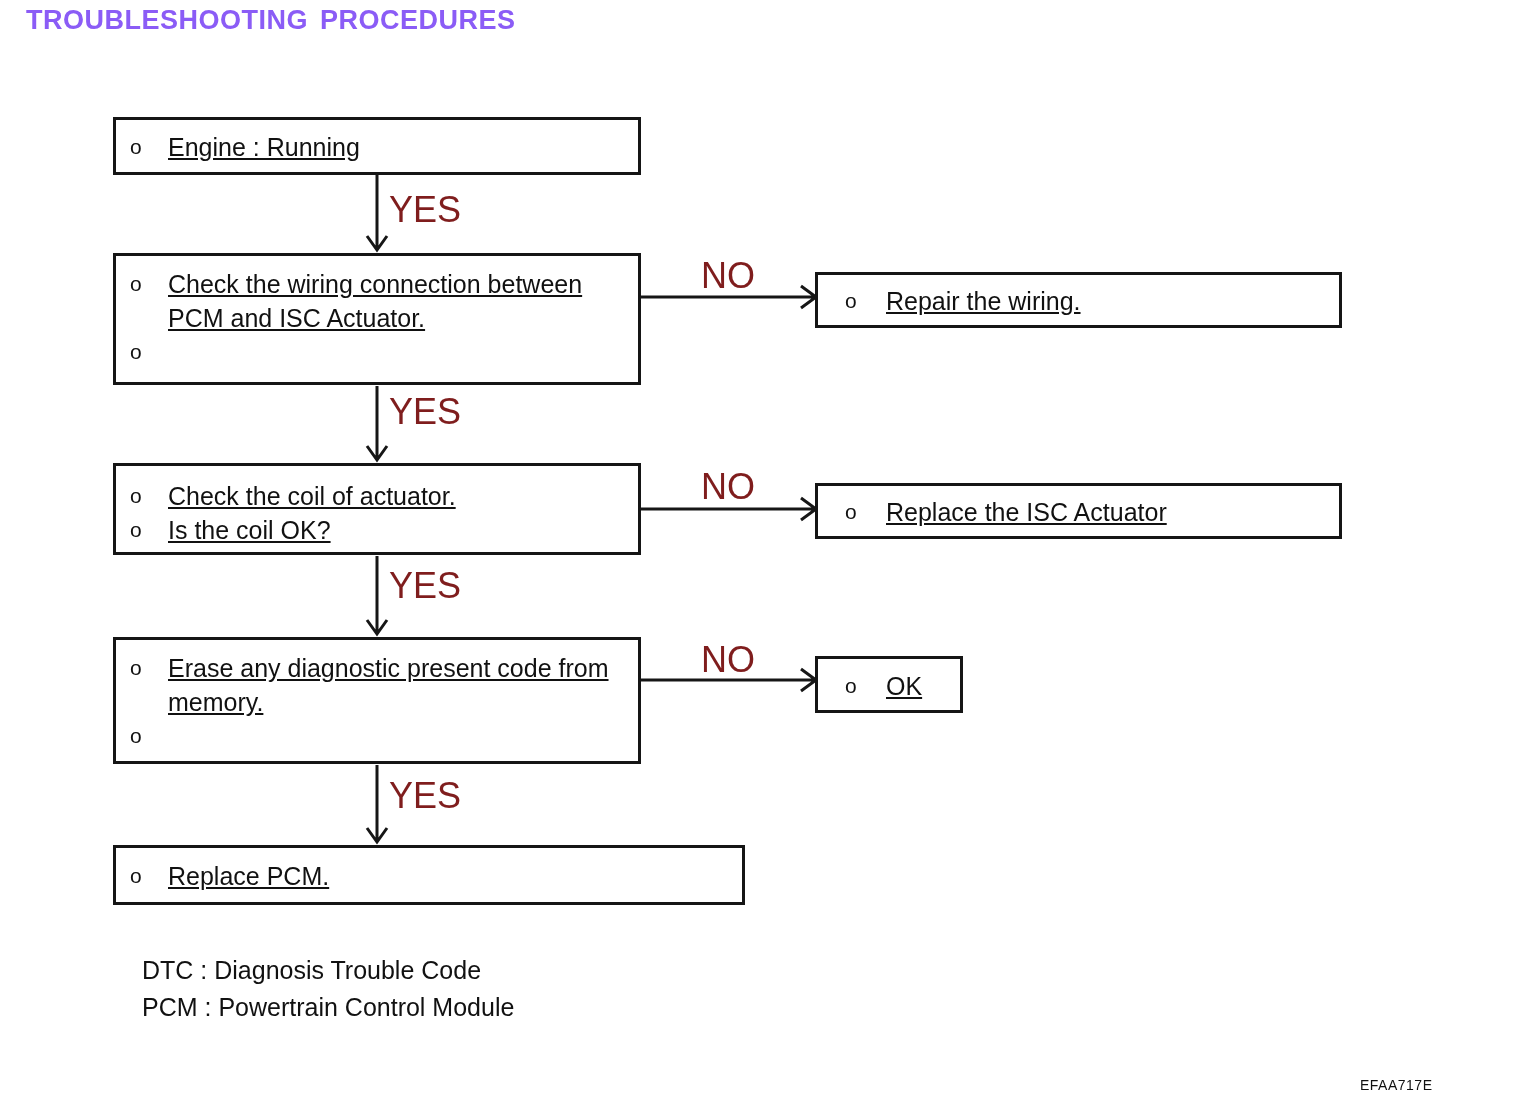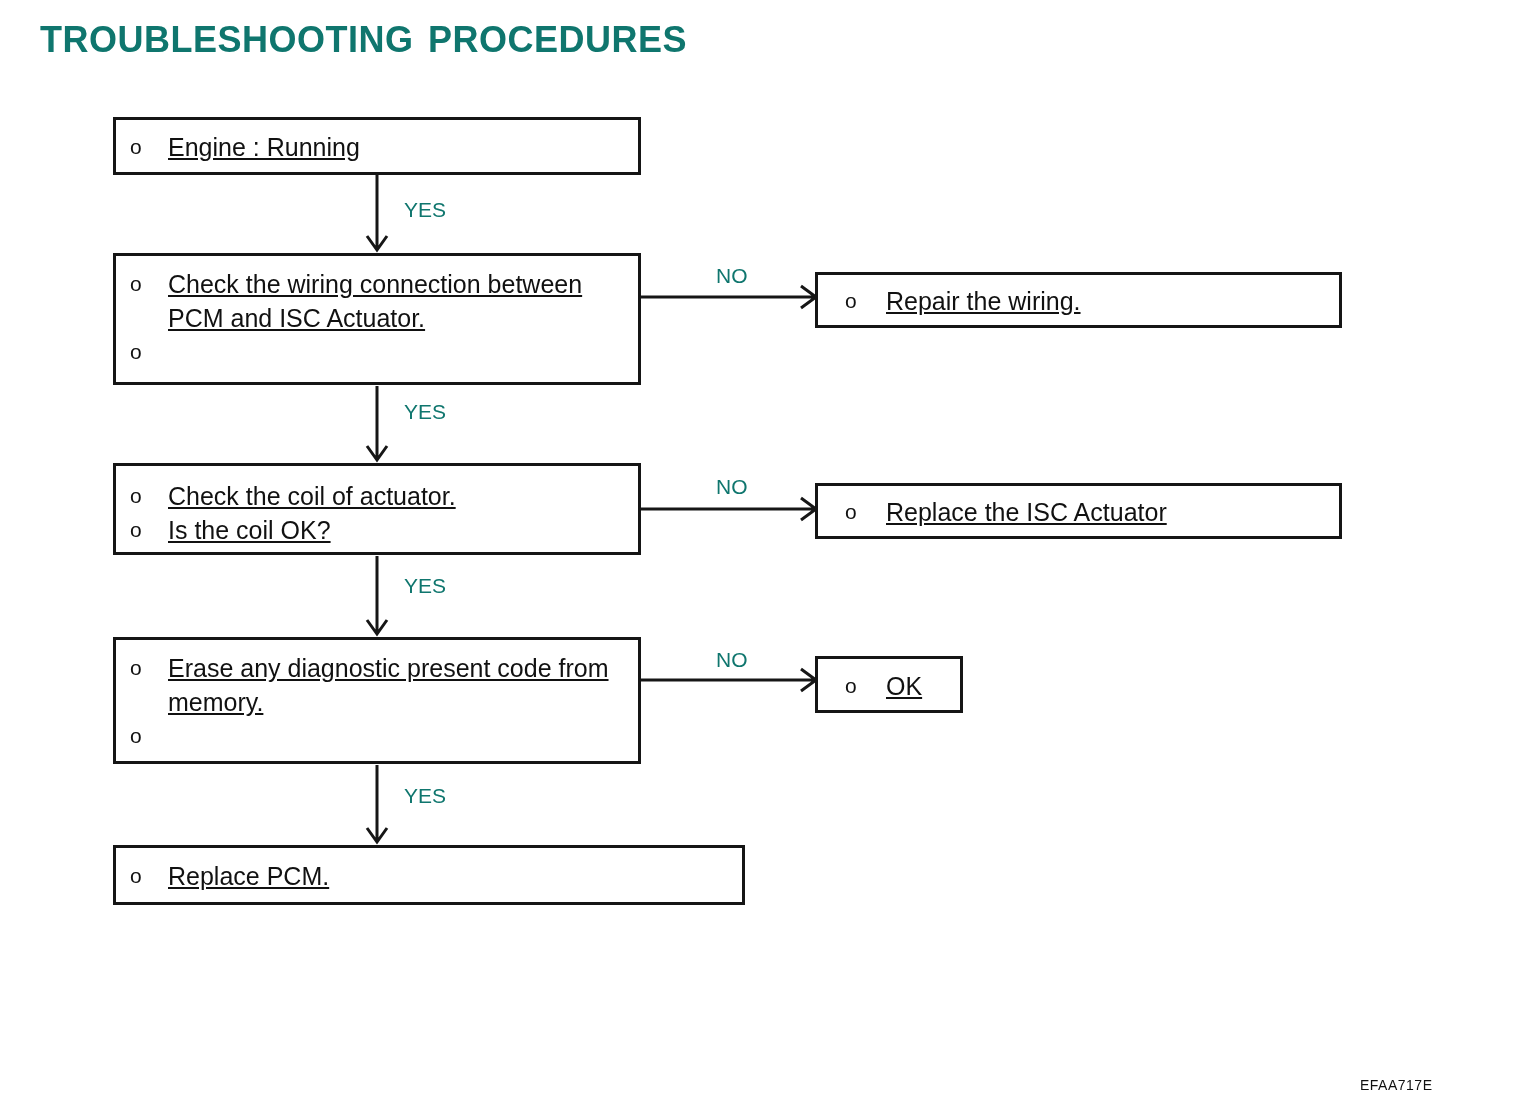--- a/index.html
+++ b/index.html
@@ -13,26 +13,26 @@
     height: 1110px;
     background: #ffffff;
     font-family: "Liberation Sans", sans-serif;
     color: #111111;
     overflow: hidden;
   }
   .title {
     position: absolute;
     left: 26px;
     top: 5px;
-    margin: 14px;
-    font-size: 36px;
+    margin: 0;
+    font-size: 27px;
     font-weight: 700;
     letter-spacing: 0.5px;
     word-spacing: 4px;
-    color: #0f766e;
+    color: #8b5cf6;
   }
   .box {
     position: absolute;
     border: 3px solid #151515;
     background: #ffffff;
     box-sizing: border-box;
   }
   .item {
     display: flex;
     align-items: flex-start;
@@ -50,24 +50,23 @@
     padding-left: 27px;
   }
   .txt {
     font-size: 25px;
     line-height: 34px;
     white-space: pre-line;
     text-decoration: underline;
   }
   .conn-label {
     position: absolute;
-    font-size: 21px;
+    font-size: 36px;
     line-height: 30px;
-    color: #0f766e;
-    margin-left: 15px;
+    color: #7f1d1d;
   }
   .arrow {
     position: absolute;
   }
   .arrow path {
     stroke: #161616;
     stroke-width: 3;
     fill: none;
   }
   .legend {
@@ -191,16 +190,20 @@
   </svg>
   <span class="conn-label" style="left:389px; top:781px;">YES</span>
 
   <div class="box" style="left:113px; top:845px; width:632px; height:60px; padding-top:11px;">
     <div class="item">
       <span class="bullet">o</span>
       <span class="txt">Replace PCM.</span>
     </div>
   </div>
 
+  <div class="legend">
+    <div>DTC : Diagnosis Trouble Code</div>
+    <div>PCM : Powertrain Control Module</div>
+  </div>
 
   <div class="figure-code">EFAA717E</div>
 
 </div>
 
 </body></html>

